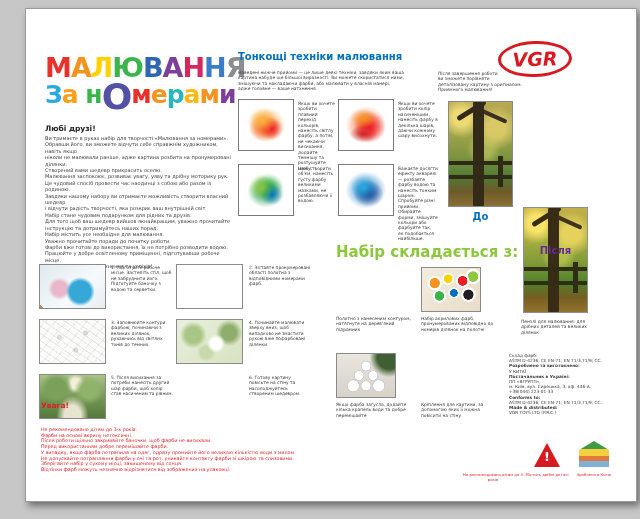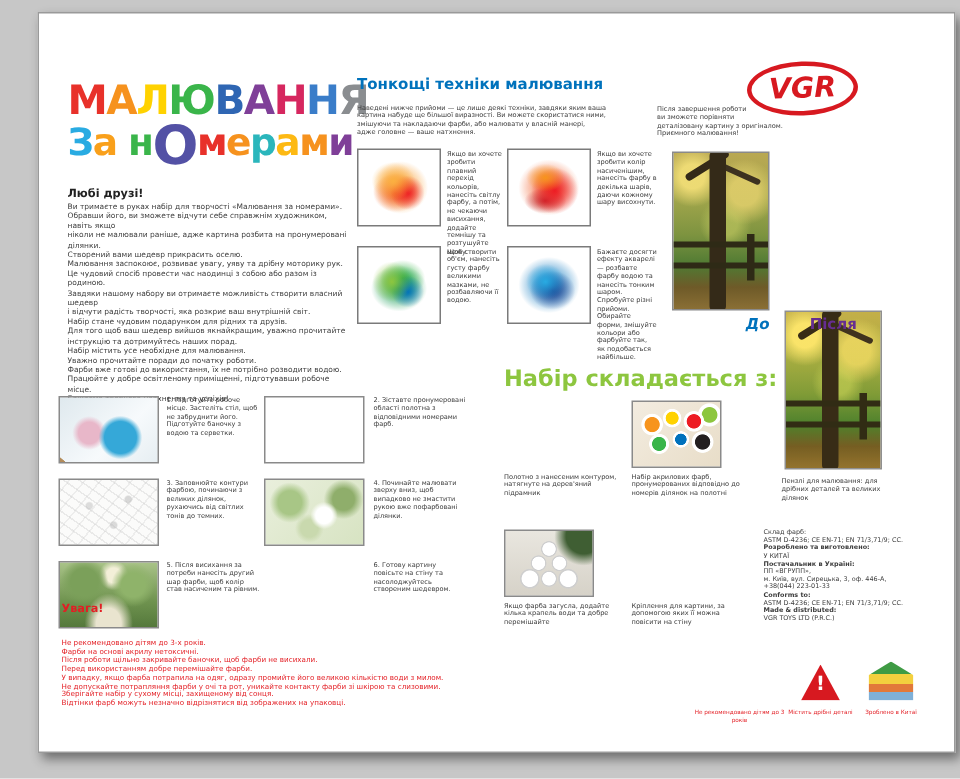--- a/index.html
+++ b/index.html
@@ -63,22 +63,22 @@
       radial-gradient(circle at 20% 15%, rgba(244,224,120,.9) 0 8%, rgba(244,224,120,0) 20%),
       radial-gradient(circle at 75% 25%, rgba(230,210,110,.8) 0 10%, rgba(230,210,110,0) 24%),
       radial-gradient(circle at 55% 45%, rgba(180,190,90,.8) 0 12%, rgba(180,190,90,0) 26%),
       linear-gradient(180deg, #b9a852 0%, #a3a64c 28%, #7e9440 52%, #4f7a33 72%, #6e5a28 86%, #8a6f35 100%); }
   .trunk { position:absolute; left:38%; top:-2px; width:18%; height:104%; background:#342a18; border-radius:4px; }
   .branch1 { position:absolute; left:10%; top:6%; width:52%; height:5px; background:#342a18; transform:rotate(-32deg); border-radius:3px; }
   .branch2 { position:absolute; right:6%; top:12%; width:46%; height:4px; background:#3c3120; transform:rotate(24deg); border-radius:3px; }
   .rail1 { position:absolute; left:0; top:57%; width:100%; height:4px; background:#2e2a16; }
   .rail2 { position:absolute; left:0; top:70%; width:100%; height:4px; background:#2e2a16; }
   .post  { position:absolute; left:78%; top:52%; width:5px; height:30%; background:#2e2a16; }
-  .lbl-before { font-size:10px; font-weight:bold; color:#0072bc; text-align:right;font-style:italic; }
-  .lbl-after  { font-size:10px; font-weight:bold; color:#662d91; text-align:center; }
+  .lbl-before { font-size:10px; font-weight:bold; color:#0072bc; text-align:center; }
+  .lbl-after  { font-size:10px; font-weight:bold; color:#662d91; text-align:center;margin-top:34px; }
 
   
   .step-img { width:67px; height:45px; border:1px solid #8a8a8a; }
   .img-jars { background:
       radial-gradient(circle at 62% 62%, #35a8d8 0 22%, rgba(53,168,216,0) 30%),
       radial-gradient(circle at 30% 55%, #e8b7c9 0 14%, rgba(232,183,201,0) 22%),
       linear-gradient(40deg, rgba(173,129,74,.9) 0 3%, rgba(173,129,74,0) 3.5%),
       linear-gradient(135deg, #dfe9ee 0%, #f7fafc 60%, #e6eef2 100%); }
   .img-flowers { background:
       radial-gradient(circle at 30% 40%, #ef6a9a 0 16%, rgba(239,106,154,0) 26%),

